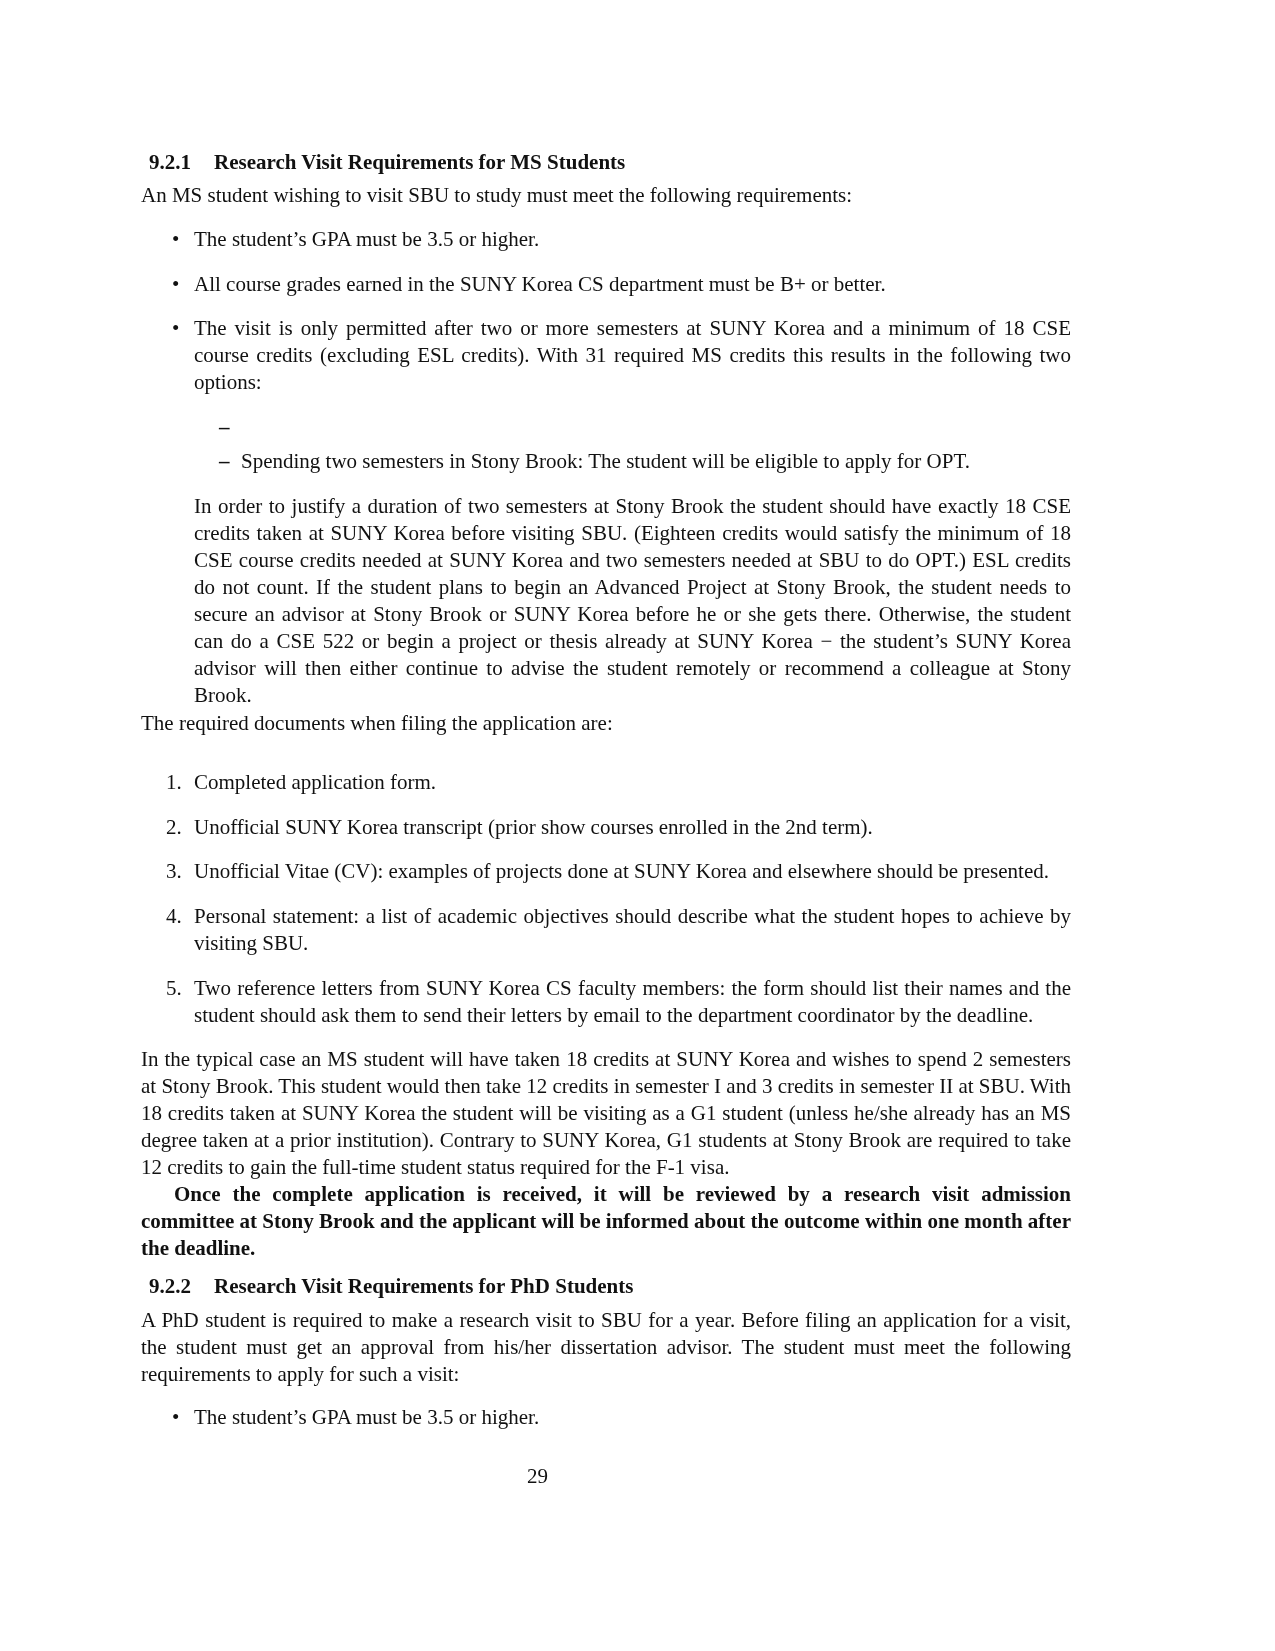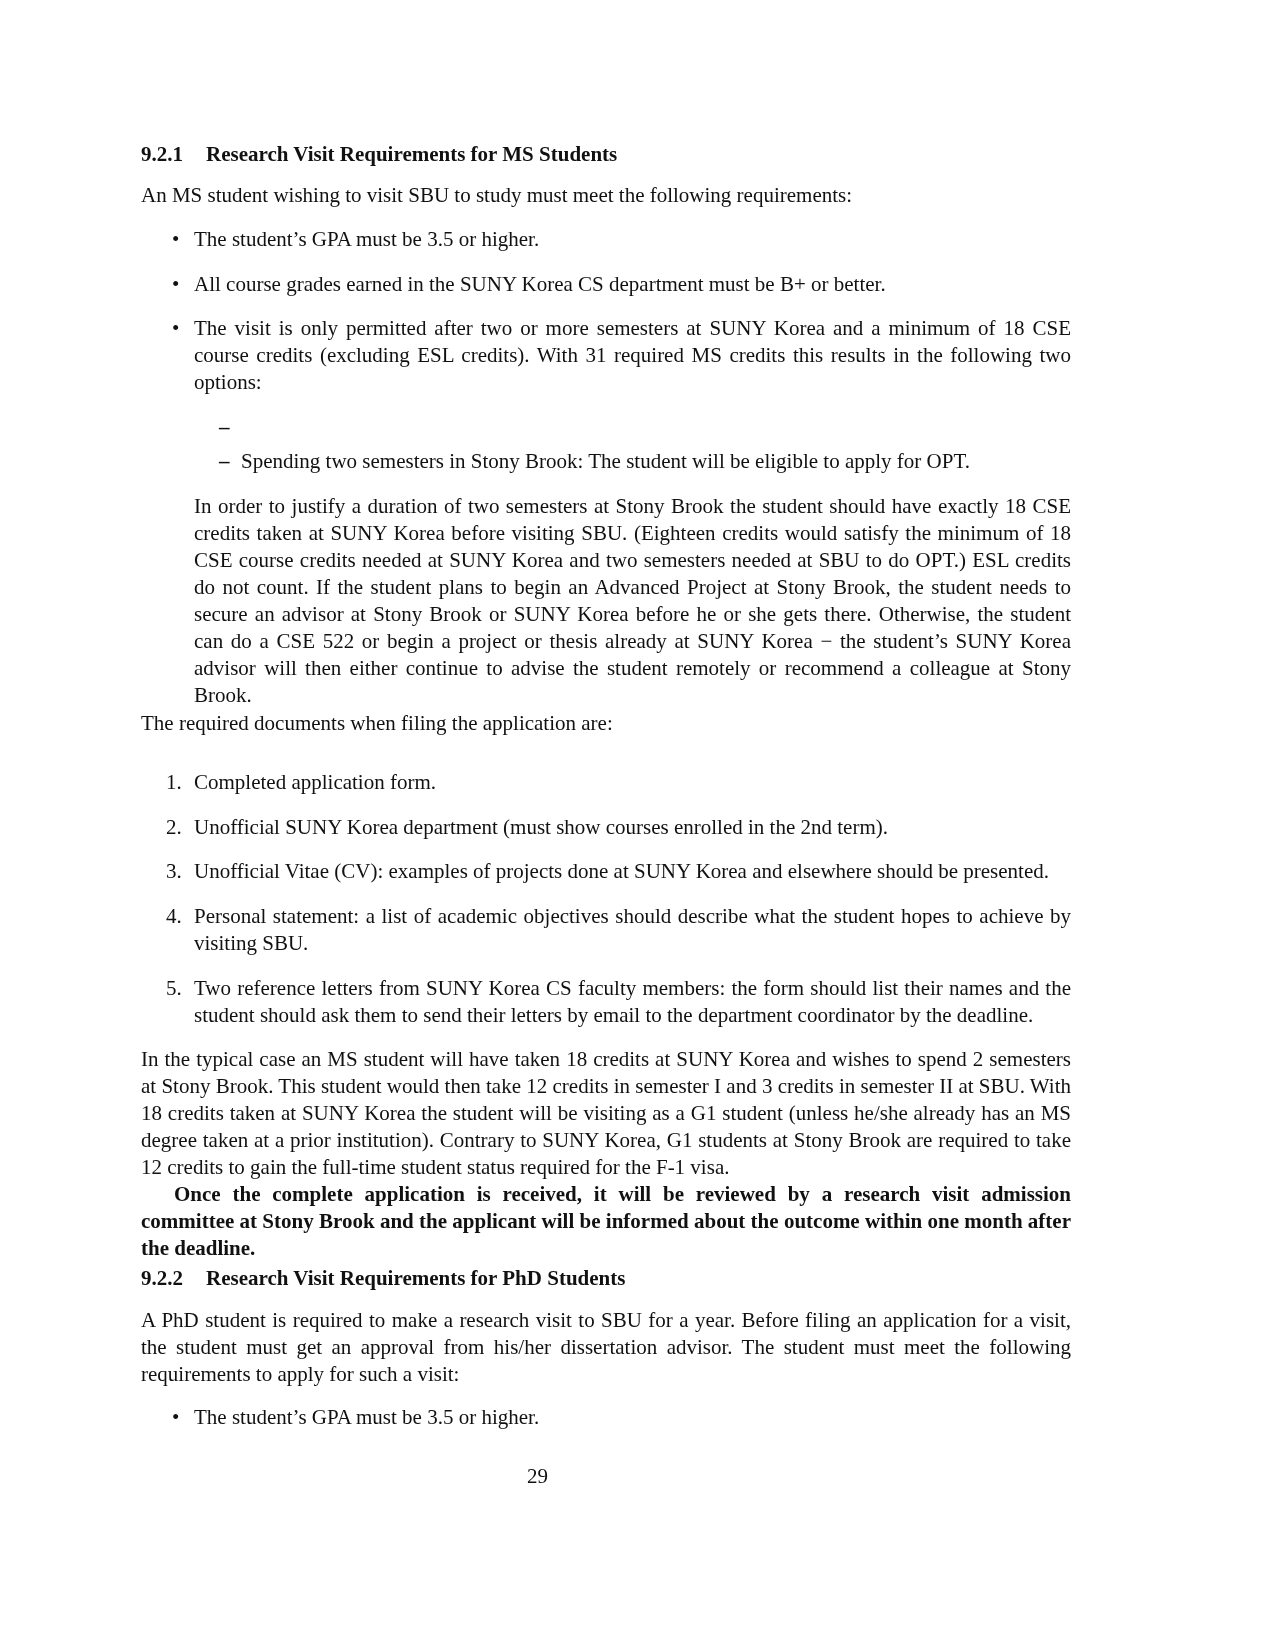--- a/index.html
+++ b/index.html
@@ -19,21 +19,21 @@
     .page {
       position: absolute;
       left: 141px;
       top: 0;
       width: 930px;
     }
     .heading {
       font-weight: bold;
       font-size: 21px;
       line-height: 27px;
-      margin: 0;
+      margin: 8px;
       position: absolute;
       left: 0;
     }
     .heading .num {
       display: inline-block;
       width: 65px;
     }
     .block {
       position: absolute;
       left: 0;
@@ -121,21 +121,21 @@
 
   <p class="block" style="top:710px;">The required documents when filing the application are:</p>
 
   <div class="indent-block" style="top:769px;">
     <span class="num-marker">1.</span>
     <span>Completed application form.</span>
   </div>
 
   <div class="indent-block" style="top:814px;">
     <span class="num-marker">2.</span>
-    <span>Unofficial SUNY Korea department (must show courses enrolled in the 2nd term).</span>
+    <span>Unofficial SUNY Korea transcript (prior show courses enrolled in the 2nd term).</span>
   </div>
 
   <div class="indent-block" style="top:858px;">
     <span class="num-marker">3.</span>
     <span>Unofficial Vitae (CV): examples of projects done at SUNY Korea and elsewhere should be presented.</span>
   </div>
 
   <div class="indent-block" style="top:903px;">
     <span class="num-marker">4.</span>
     <span>Personal statement: a list of academic objectives should describe what the student hopes to achieve by visiting SBU.</span>

